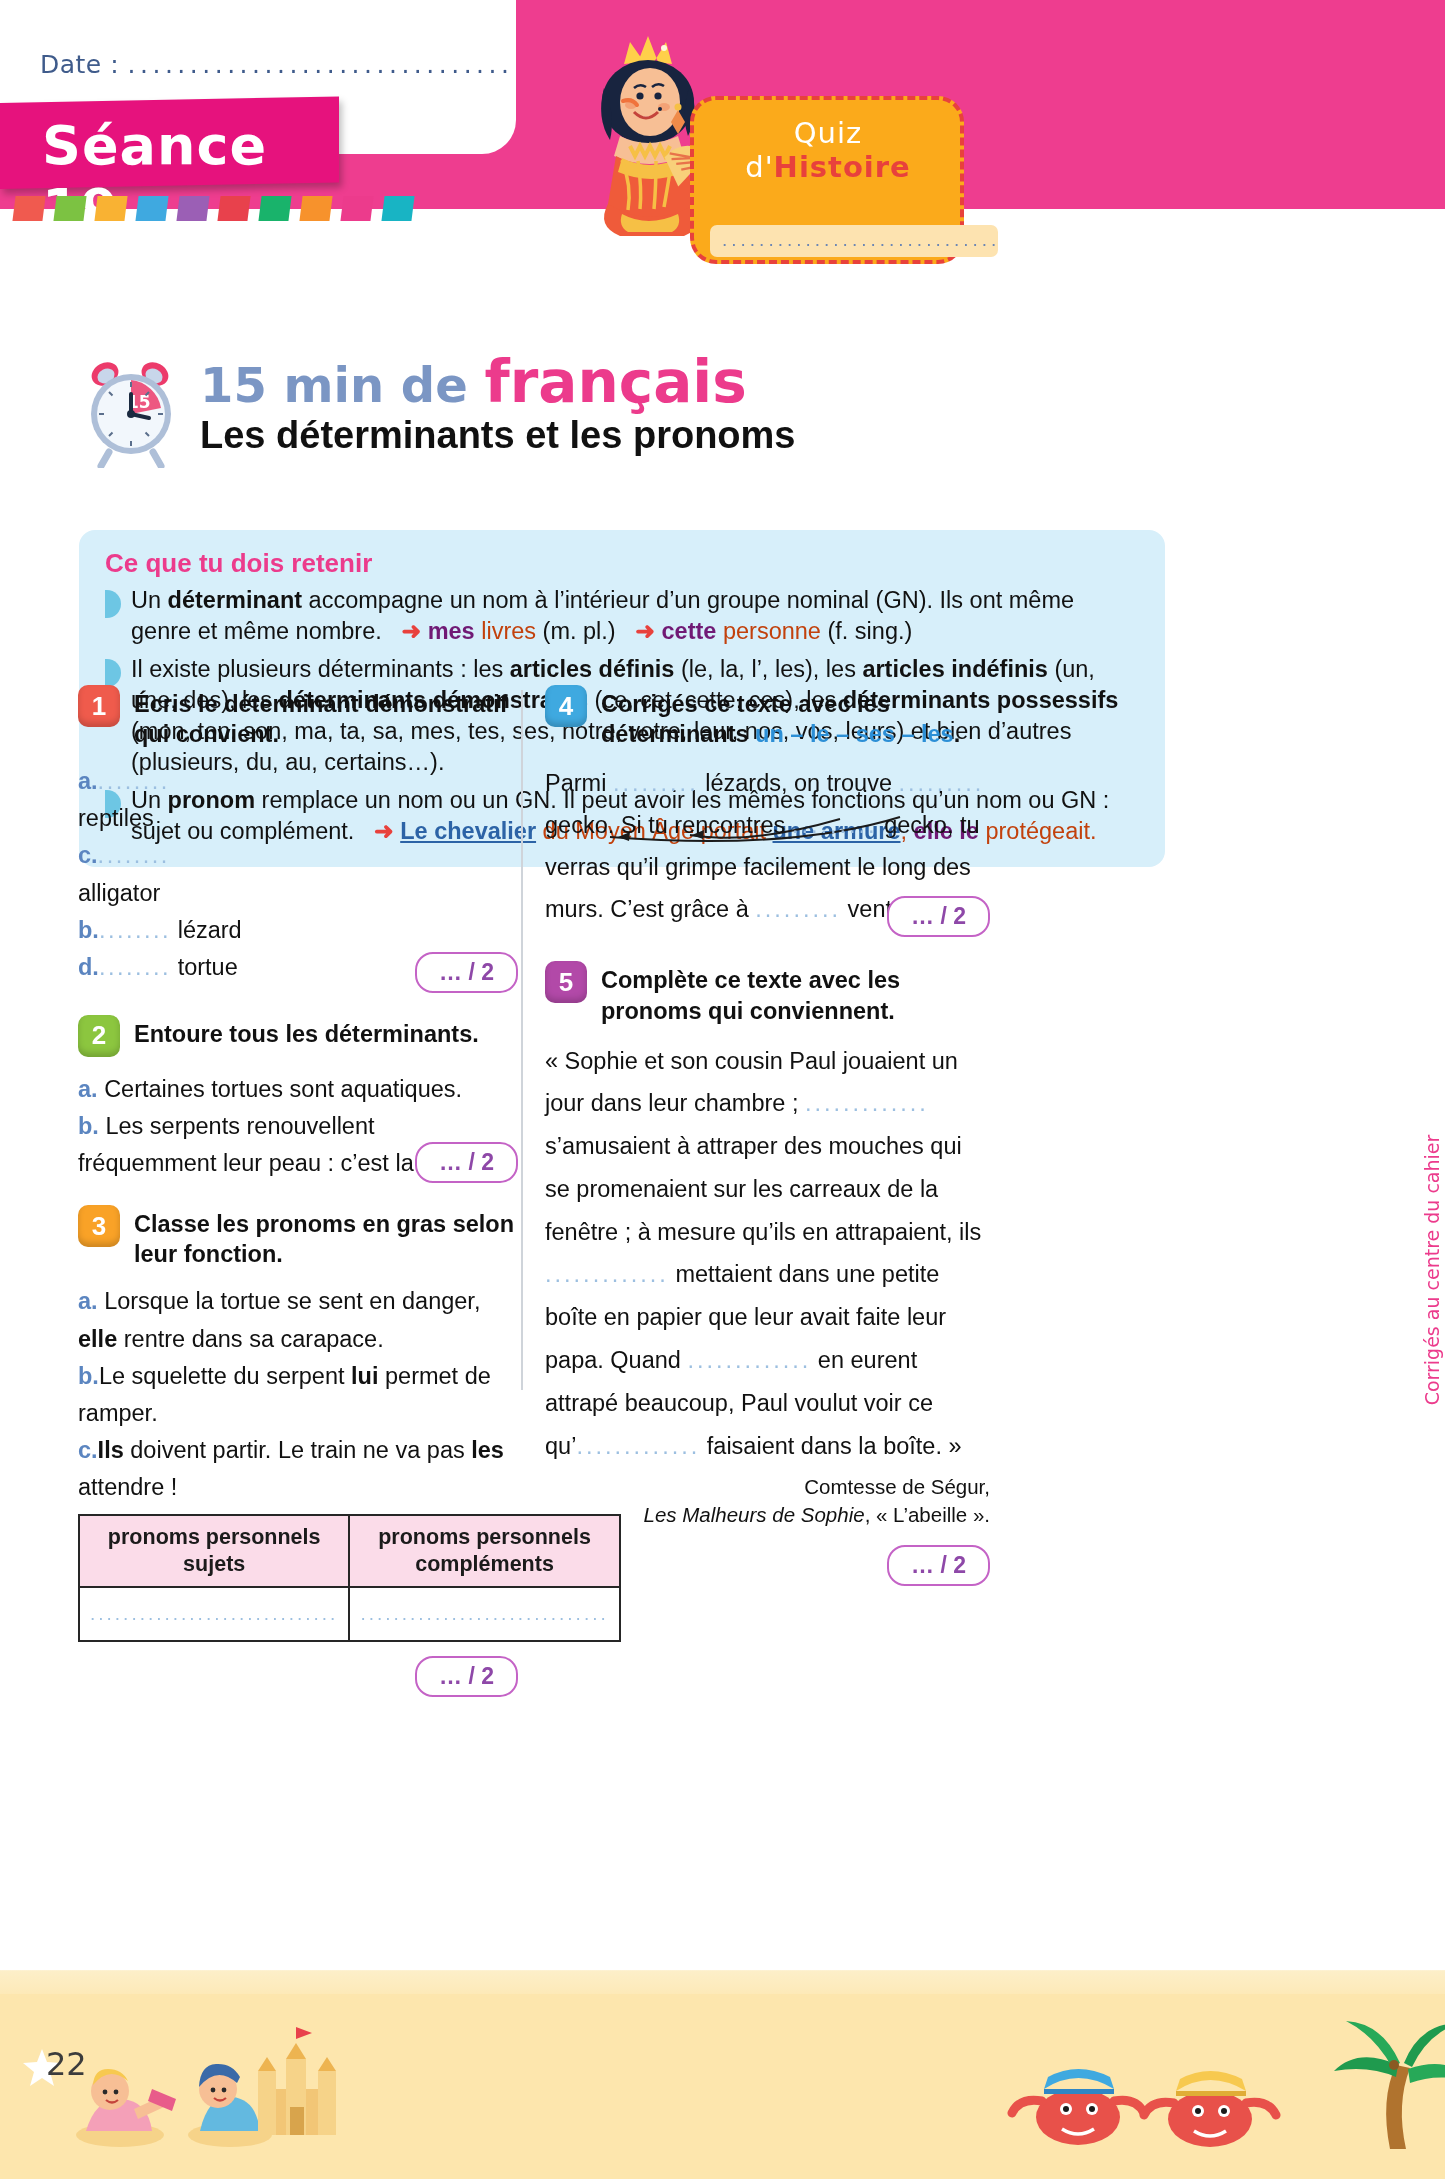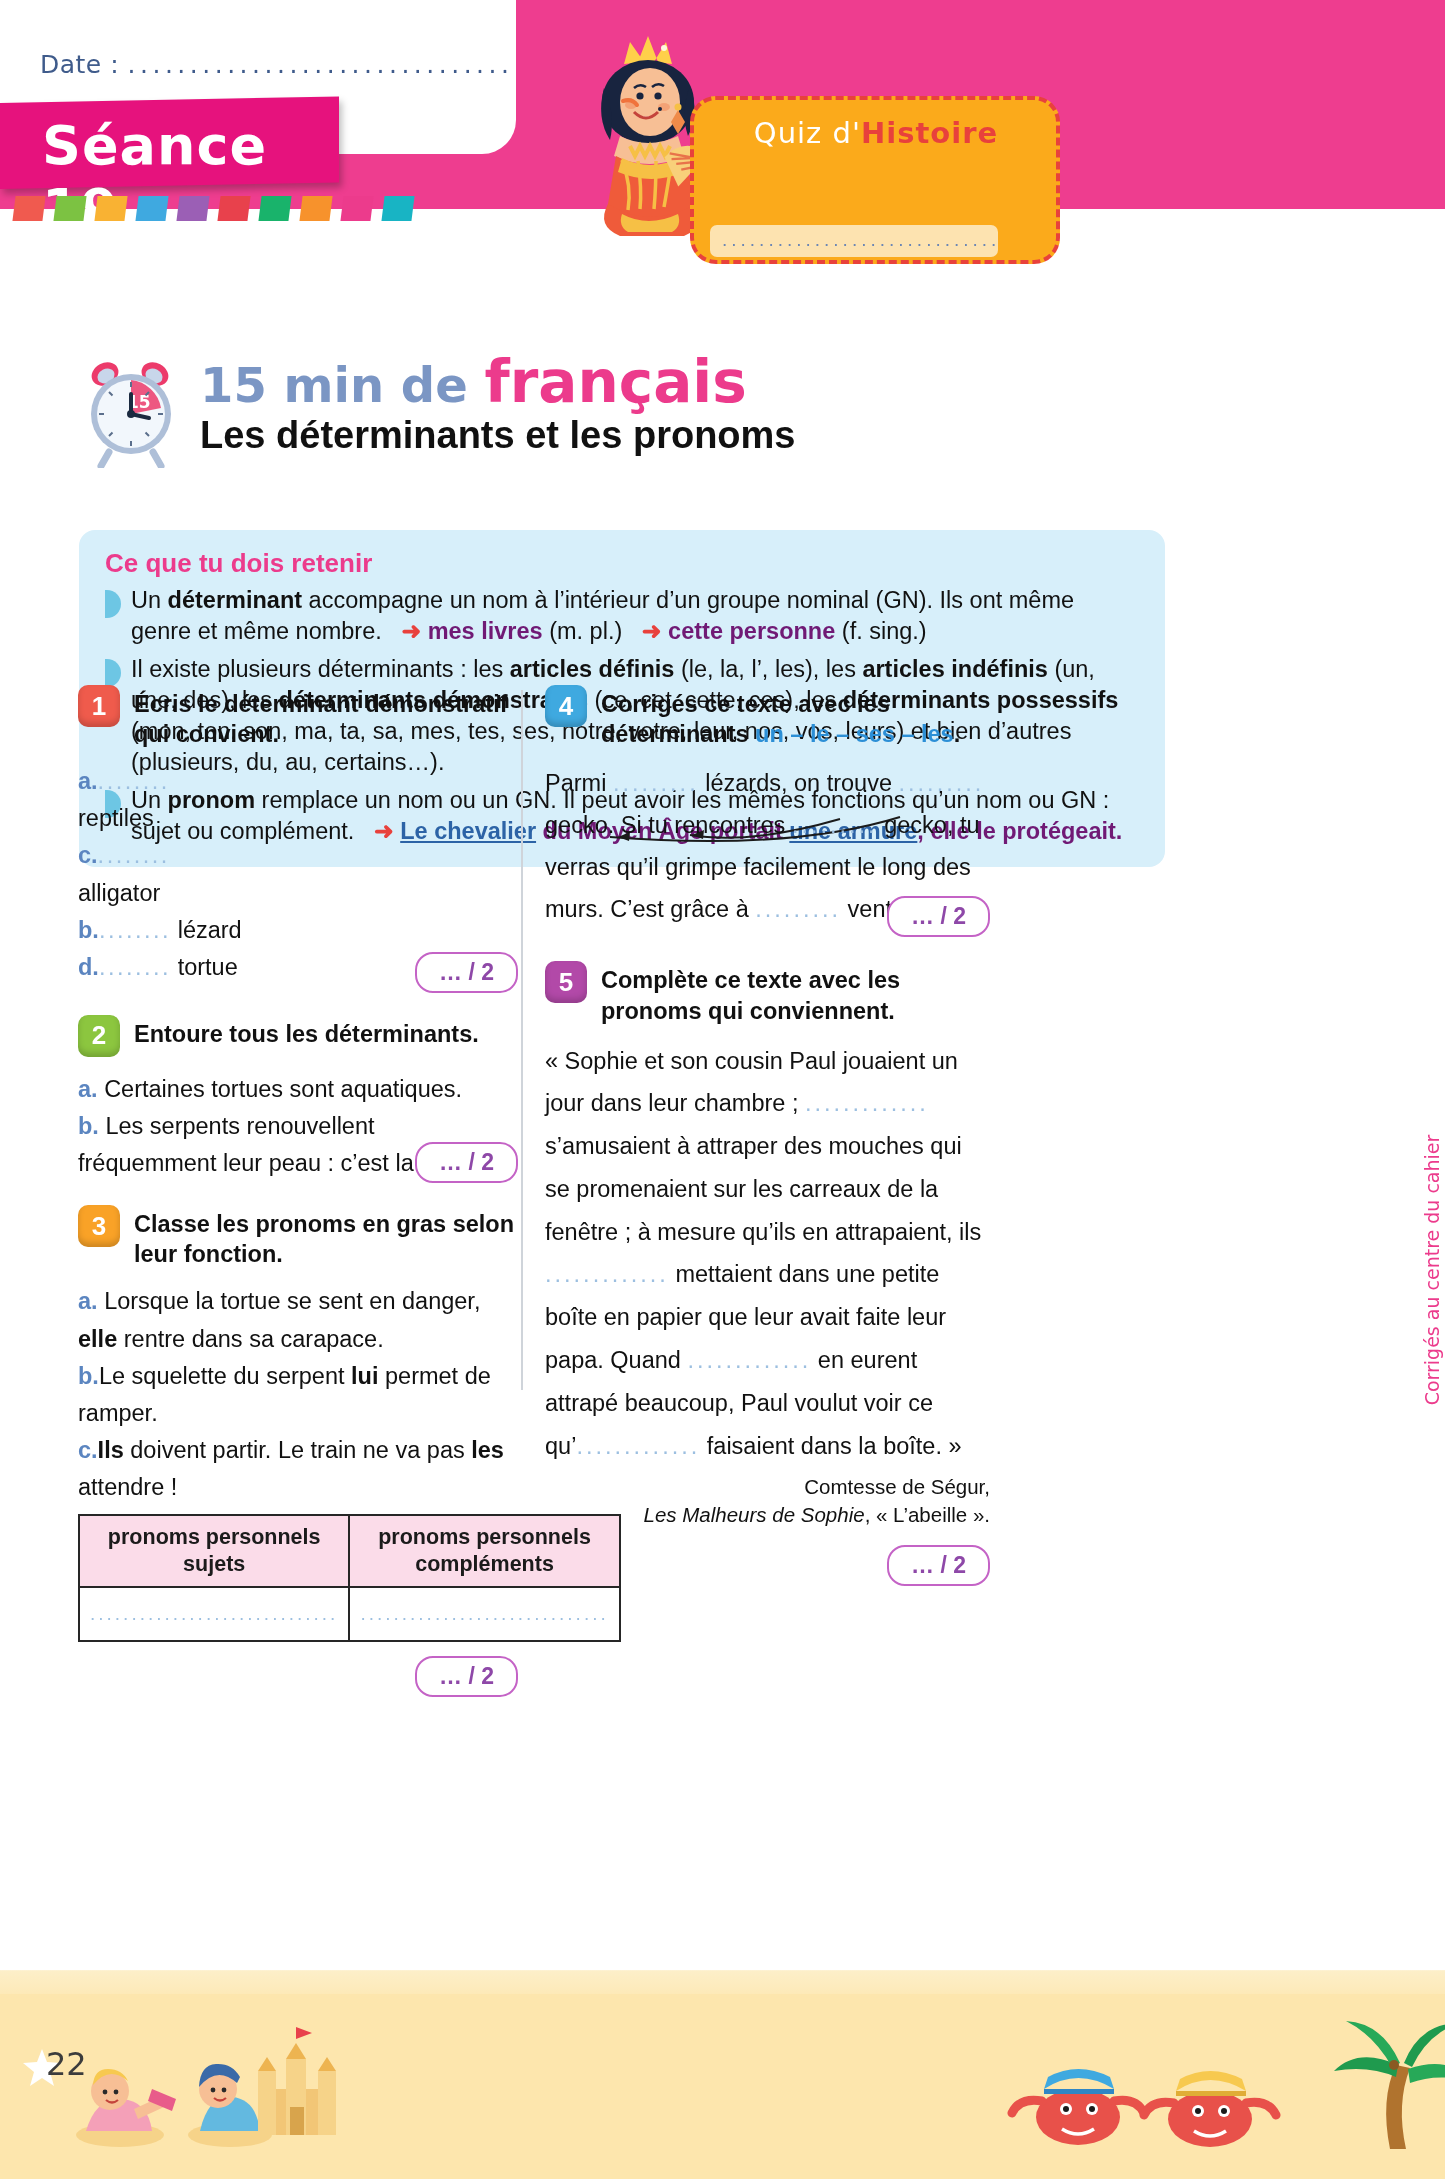--- a/index.html
+++ b/index.html
@@ -54,21 +54,21 @@
   .color-squares { position: absolute; top: 196px; left: 14px; display: flex; gap: 11px; }
   .color-squares i {
     display: block; width: 30px; height: 25px;
     transform: skewX(-7deg);
   }
 
   
   .quiz-wrap { position: absolute; top: 96px; left: 690px; width: 330px; height: 175px; }
   .quiz-bubble {
     position: absolute; top: 0; left: 0;
-    width: 370px; height: 168px;
+    width: 274px; height: 168px;
     background: #fbaa1b;
     border-radius: 26px;
     border: 4px dashed #e8413c;
     padding: 16px 20px 0 22px;
   }
   .quiz-title {
     font-size: 29px; color: #ffffff; text-align: center;
     font-family: "DejaVu Sans", sans-serif; letter-spacing: 1px;
   }
   .quiz-title em { font-style: normal; color: #e8413c; font-weight: bold; }
@@ -116,21 +116,21 @@
   }
   .bullet-row { display: flex; gap: 10px; margin-bottom: 6px; }
   .bullet-dot {
     flex: 0 0 auto; width: 16px; height: 28px; margin-top: 5px;
     background: #6dc6e4; border-radius: 0 16px 16px 0;
   }
   .bullet-text { font-size: 23.5px; line-height: 1.33; color: #111; }
   .bullet-text b { font-weight: bold; }
   .ar { color: #e8413c; font-weight: bold; }
   .red { color: #701a75; font-weight: bold; }
-  .blue { color: #701a75; font-weight: bold; text-align: center; }
+  .blue { color: #c2410c; font-weight: normal; text-align: center; }
   .ulblue { color: #2c63a6; font-weight: bold; text-decoration: underline; }
   .arrow-diagram { position: relative; }
   .arrow-svg { position: absolute; left: 195px; top: 26px; }
 
   
   .col-left { position: absolute; top: 685px; left: 78px; width: 440px; }
   .col-right { position: absolute; top: 685px; left: 545px; width: 445px; }
   .col-divider { position: absolute; top: 690px; left: 521px; width: 2px; height: 700px; background: #cfd4da; }
 
   .ex-head { display: flex; align-items: flex-start; gap: 14px; margin-bottom: 14px; }

